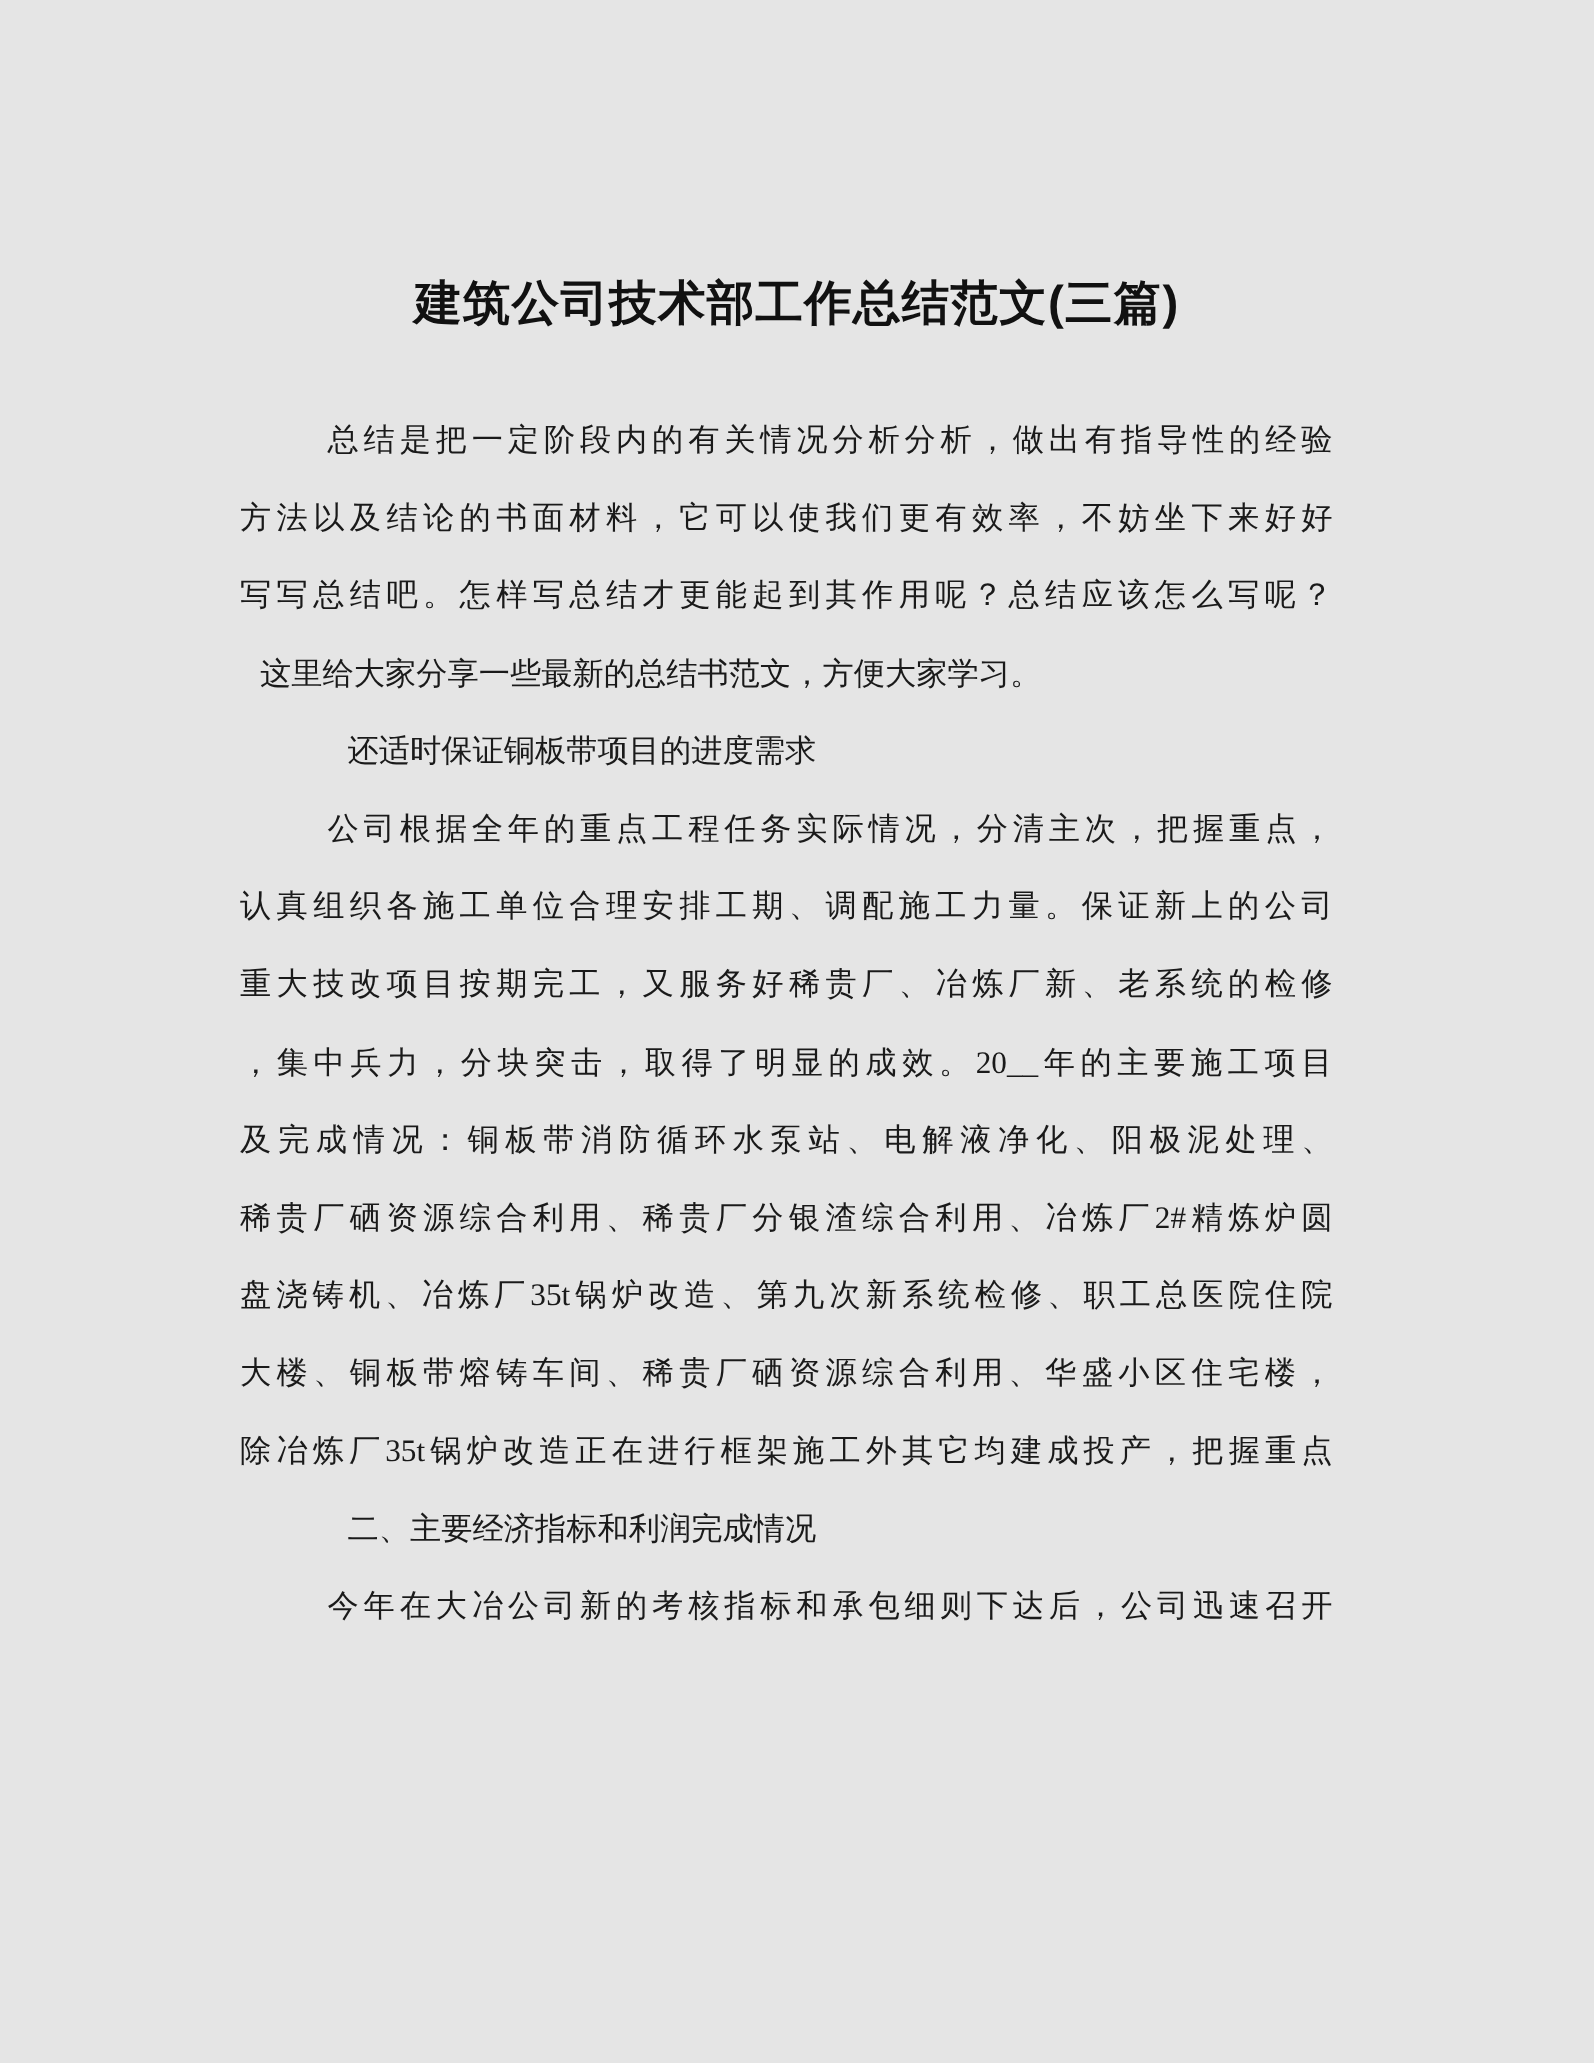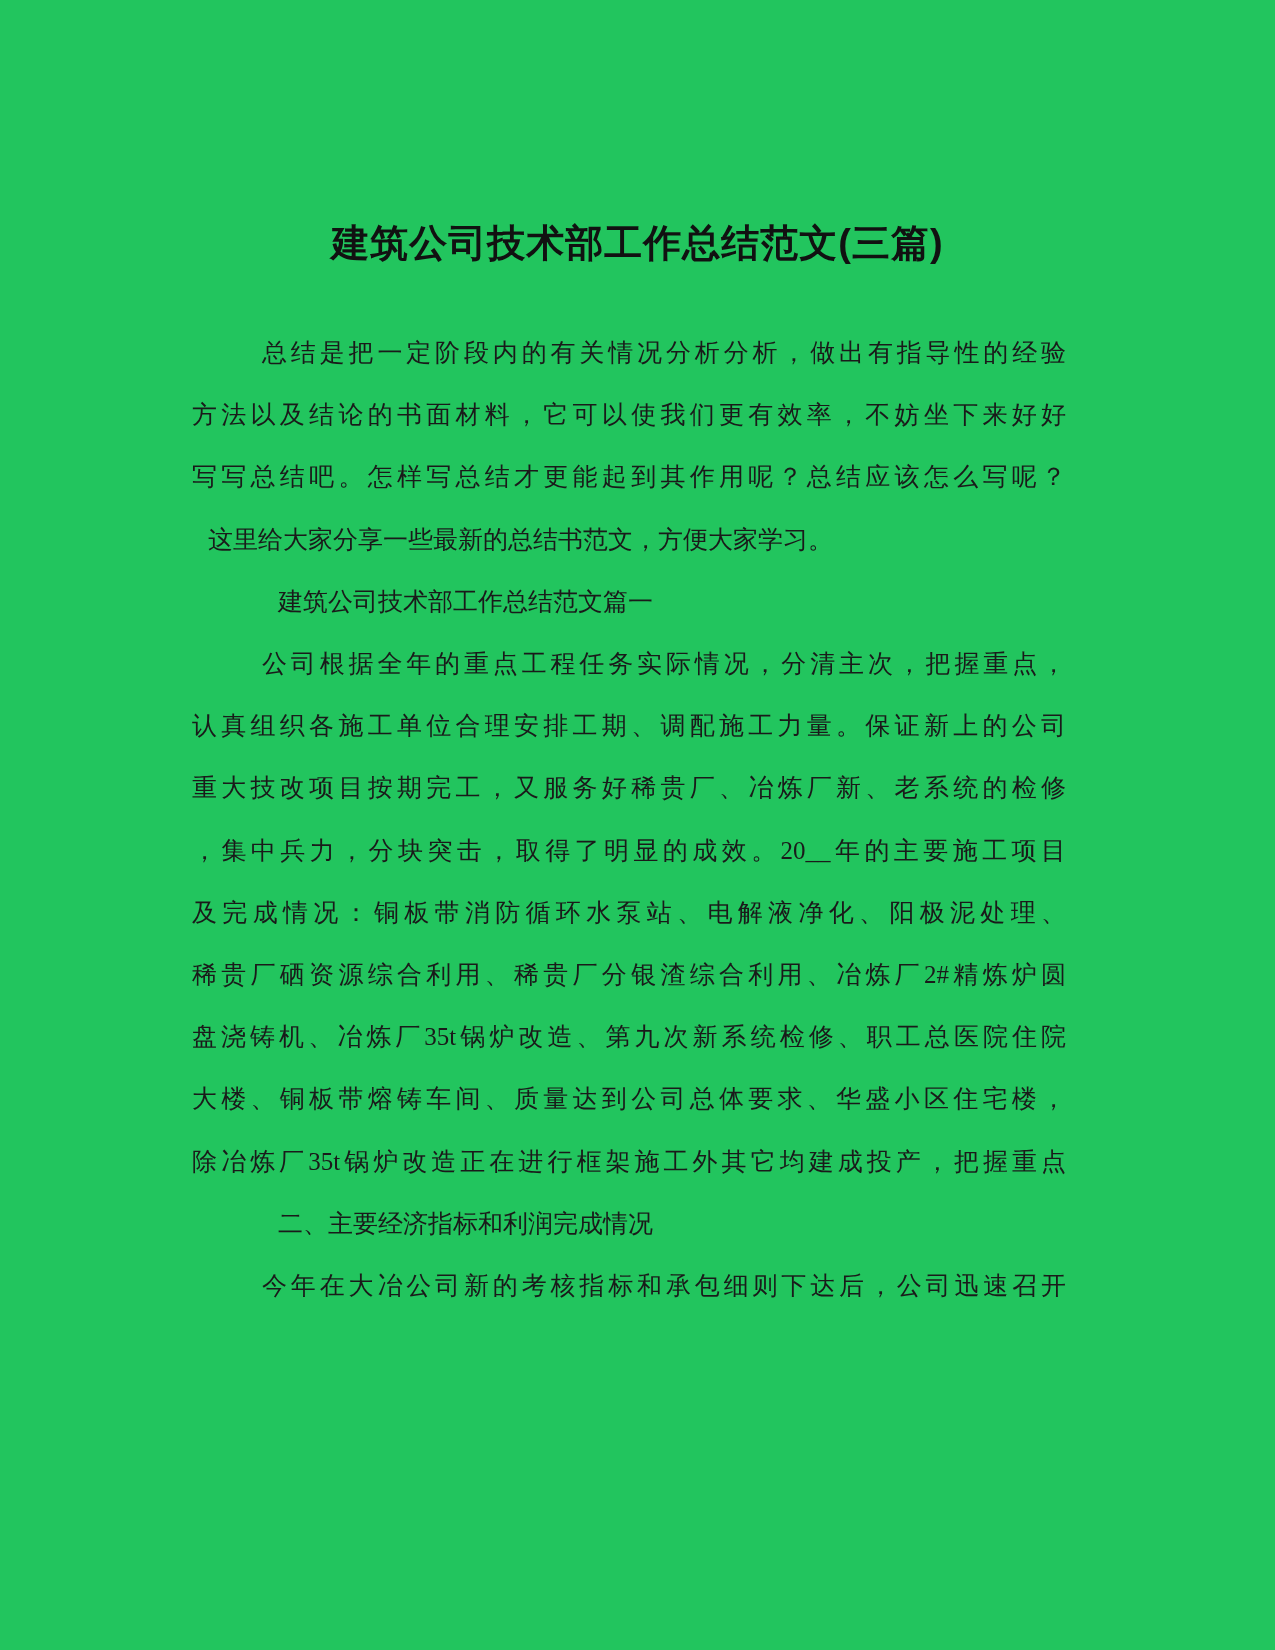--- a/index.html
+++ b/index.html
@@ -7,21 +7,21 @@
     width: 1275px;
     height: 1650px;
     background: #ffffff;
     position: relative;
     overflow: hidden;
     font-family: "Liberation Serif", "DejaVu Serif", serif;
   }
   .page {
     position: absolute;
     inset: 0;
-    background: #22c55e;
+    background: #e5e5e5;
     padding-left: 12px;
   }
   .doc-title {
     position: absolute;
     top: 218px;
     left: 0;
     width: 1275px;
     text-align: center;
     font-family: "Liberation Sans", "DejaVu Sans", sans-serif;
     font-weight: bold;
@@ -54,30 +54,30 @@
 
   <div class="doc-title">建筑公司技术部工作总结范文(三篇)</div>
 
   <div class="doc-body">
 
     <div class="line indent">总结是把一定阶段内的有关情况分析分析，做出有指导性的经验</div>
     <div class="line">方法以及结论的书面材料，它可以使我们更有效率，不妨坐下来好好</div>
     <div class="line">写写总结吧。怎样写总结才更能起到其作用呢？总结应该怎么写呢？</div>
     <div class="line para-end">这里给大家分享一些最新的总结书范文，方便大家学习。</div>
 
-    <div class="line indent para-end">建筑公司技术部工作总结范文篇一</div>
+    <div class="line indent para-end">还适时保证铜板带项目的进度需求</div>
 
     <div class="line indent">公司根据全年的重点工程任务实际情况，分清主次，把握重点，</div>
     <div class="line">认真组织各施工单位合理安排工期、调配施工力量。保证新上的公司</div>
     <div class="line">重大技改项目按期完工，又服务好稀贵厂、冶炼厂新、老系统的检修</div>
     <div class="line">，集中兵力，分块突击，取得了明显的成效。20__年的主要施工项目</div>
     <div class="line">及完成情况：铜板带消防循环水泵站、电解液净化、阳极泥处理、</div>
     <div class="line">稀贵厂硒资源综合利用、稀贵厂分银渣综合利用、冶炼厂2#精炼炉圆</div>
     <div class="line">盘浇铸机、冶炼厂35t锅炉改造、第九次新系统检修、职工总医院住院</div>
-    <div class="line">大楼、铜板带熔铸车间、质量达到公司总体要求、华盛小区住宅楼，</div>
+    <div class="line">大楼、铜板带熔铸车间、稀贵厂硒资源综合利用、华盛小区住宅楼，</div>
     <div class="line">除冶炼厂35t锅炉改造正在进行框架施工外其它均建成投产，把握重点</div>
 
     <div class="line indent para-end">二、主要经济指标和利润完成情况</div>
 
     <div class="line indent">今年在大冶公司新的考核指标和承包细则下达后，公司迅速召开</div>
 
   </div>
 </div>
 
 </body></html>

